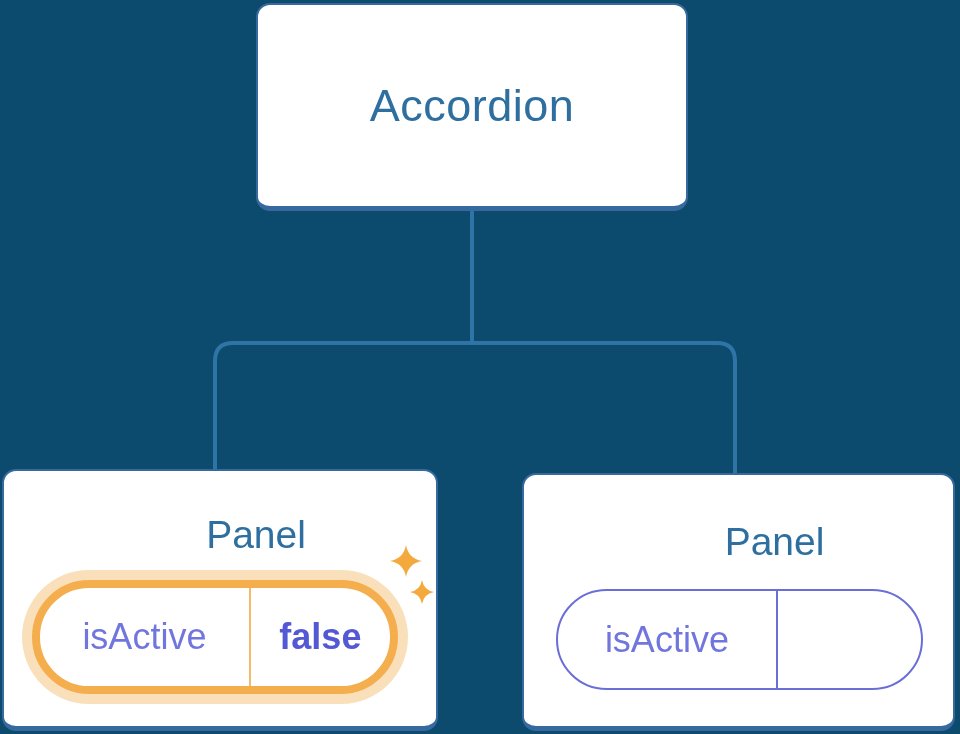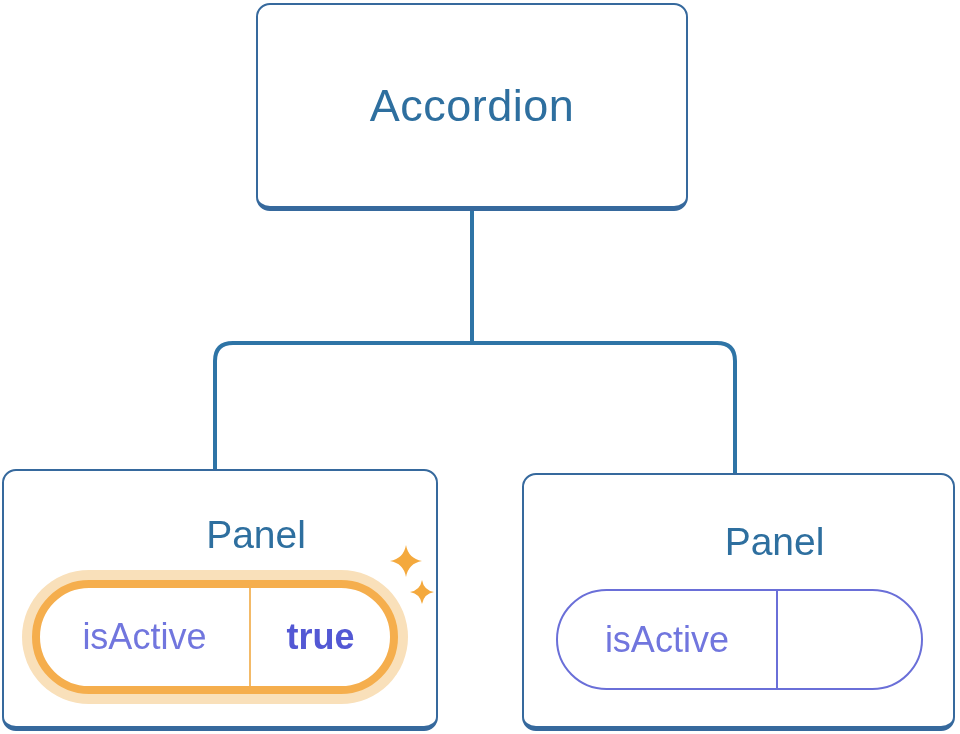--- a/index.html
+++ b/index.html
@@ -5,21 +5,21 @@
   html, body {
     margin: 0;
     padding: 0;
     background: #4D6972;
     font-family: "Liberation Sans", sans-serif;
   }
   #canvas {
     position: relative;
     width: 960px;
     height: 734px;
-    background: #ffffff;
+    background: #0c4a6e;
     overflow: hidden;
   }
   #connector-svg {
     position: absolute;
     left: 0; top: 0;
     width: 960px; height: 734px;
   }
   .node-box {
     position: absolute;
     background: #ffffff;
@@ -118,21 +118,21 @@
     <span class="root-label">Accordion</span>
   </div>
 
   <div class="node-box" id="panel-node-active">
     <div class="panel-title">Panel</div>
     <div class="state-pill pill-active">
       <div class="pill-cell cell-name">
         <span>isActive</span>
       </div>
       <div class="pill-cell cell-value">
-        <span class="value-active">true</span>
+        <span class="value-active">false</span>
       </div>
     </div>
   </div>
 
   <svg id="sparkle-svg" viewBox="0 0 54 66" xmlns="http://www.w3.org/2000/svg">
     <path fill="#F4A93D" d="M21 4 Q23.4 17.6 37 20 Q23.4 22.4 21 36 Q18.6 22.4 5 20 Q18.6 17.6 21 4 Z"></path>
     <path fill="#F4A93D" d="M37 39 Q38.8 49.2 49 51 Q38.8 52.8 37 63 Q35.2 52.8 25 51 Q35.2 49.2 37 39 Z"></path>
   </svg>
 
   <div class="node-box" id="panel-node-inactive">

